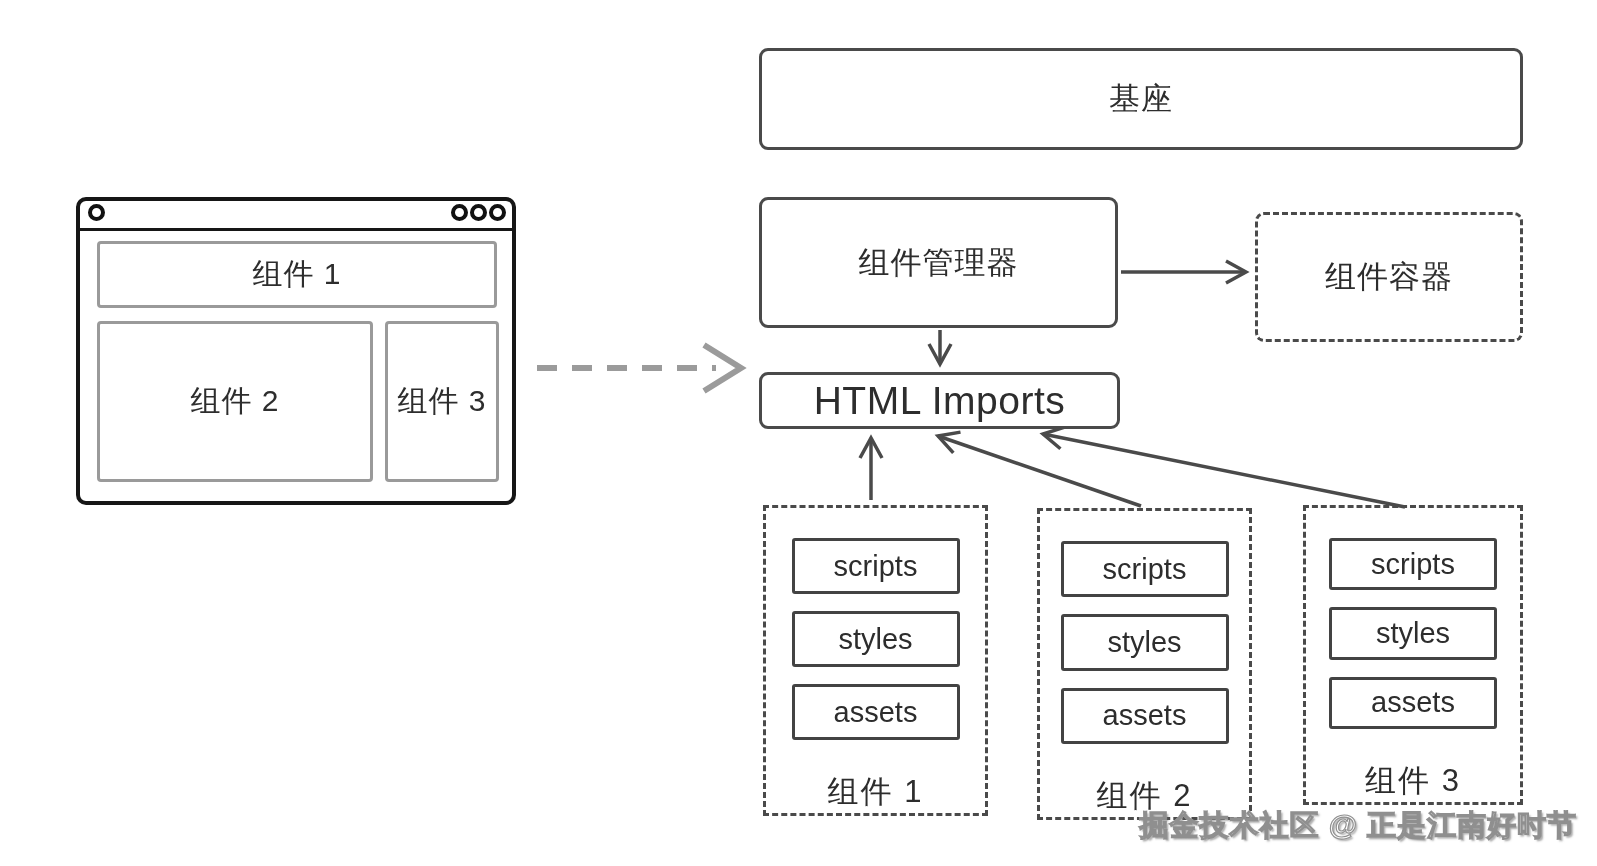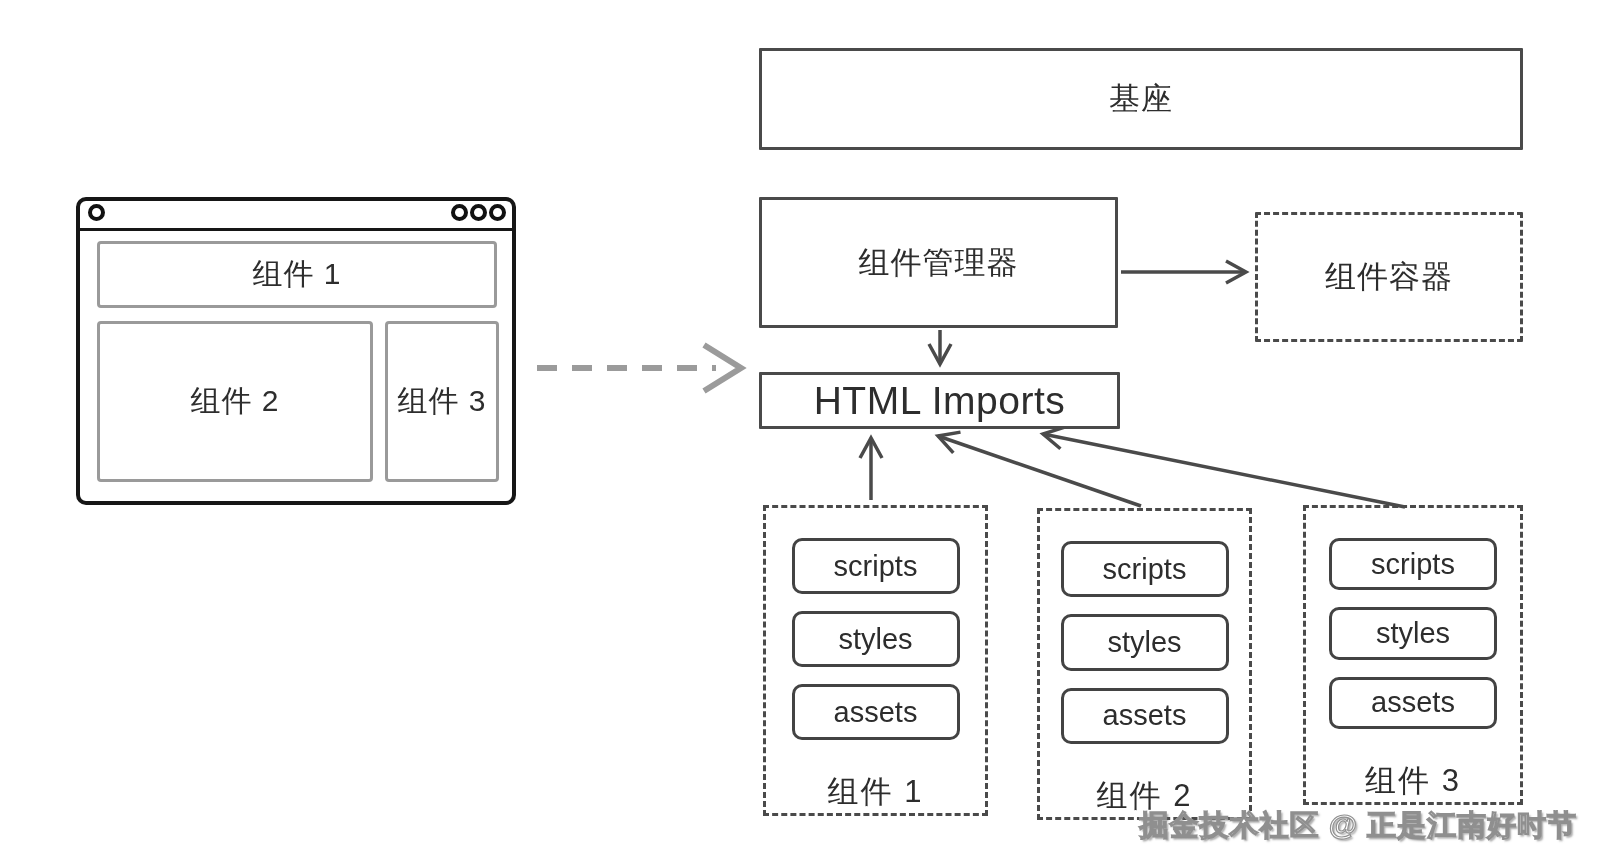--- a/index.html
+++ b/index.html
@@ -7,21 +7,21 @@
     width:1597px; height:866px; overflow:hidden;
     font-family:"Liberation Sans", sans-serif;
     color:#2d2d2d;
   }
   .canvas { position:relative; width:1597px; height:866px; background:#ffffff; }
   .overlay { position:absolute; left:0; top:0; width:1597px; height:866px; pointer-events:none; }
 
   
   .box {
     position:absolute; box-sizing:border-box; background:#ffffff;
-    border:3px solid #4a4a4a; border-radius:1px;
+    border:3px solid #4a4a4a; border-radius:9px;
     display:flex; align-items:center; justify-content:center;
     font-size:31px; color:#2d2d2d; letter-spacing:1px;
   }
   .box.dashed { border-style:dashed; }
 
   .base-box      { left:759px; top:48px;  width:764px; height:102px; }
   .manager-box   { left:759px; top:197px; width:359px; height:131px; }
   .container-box { left:1255px; top:212px; width:268px; height:130px; }
   .imports-box   { left:759px; top:372px; width:361px; height:57px; font-size:39px; letter-spacing:0.5px; }
 
@@ -52,21 +52,21 @@
   .pkg {
     position:absolute; box-sizing:border-box;
     border:3px dashed #4a4a4a; background:transparent;
     display:flex; flex-direction:column; align-items:center; padding-top:30px;
   }
   .pkg1 { left:763px;  top:505px; width:225px; height:311px; }
   .pkg2 { left:1037px; top:508px; width:215px; height:312px; }
   .pkg3 { left:1303px; top:505px; width:220px; height:300px; }
   .pkg .item {
     width:168px; height:58px; box-sizing:border-box; background:#ffffff;
-    border:3px solid #434343; border-radius:10px;
+    border:3px solid #434343; border-radius:3px;
     display:flex; align-items:center; justify-content:center;
     font-size:29px; color:#2d2d2d; margin-bottom:17px;
   }
   .pkg .pkg-label { margin-top:14px; font-size:31px; color:#2d2d2d; letter-spacing:2px; }
 
   .watermark {
     position:absolute; right:20px; top:806px;
     font-size:29px; font-weight:600; letter-spacing:1px;
     color:#ffffff; -webkit-text-stroke:1.2px #8f8f8f;
     text-shadow:2px 2px 2px rgba(100,100,100,0.55);

